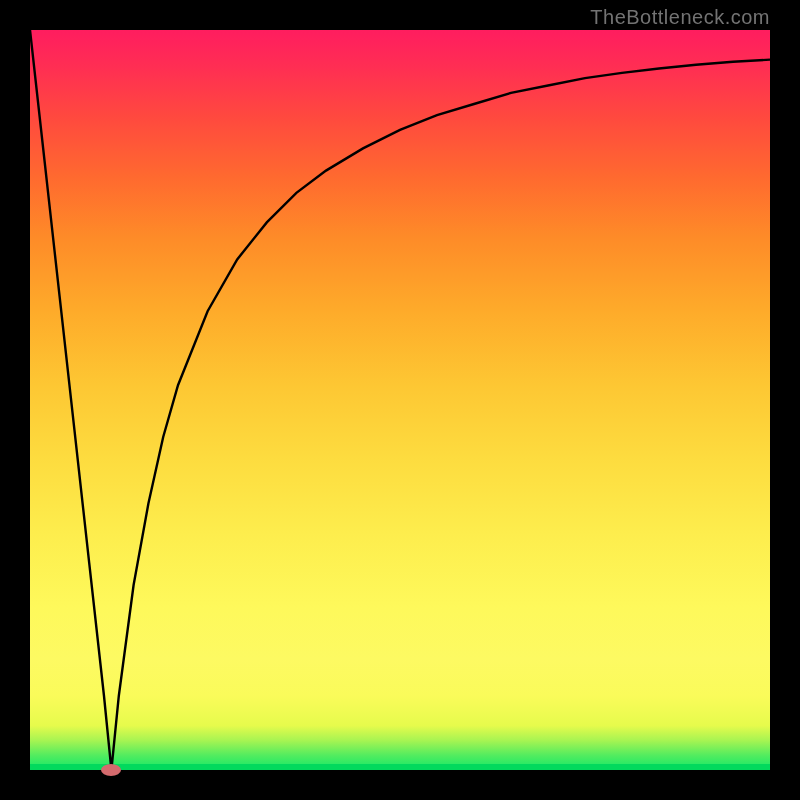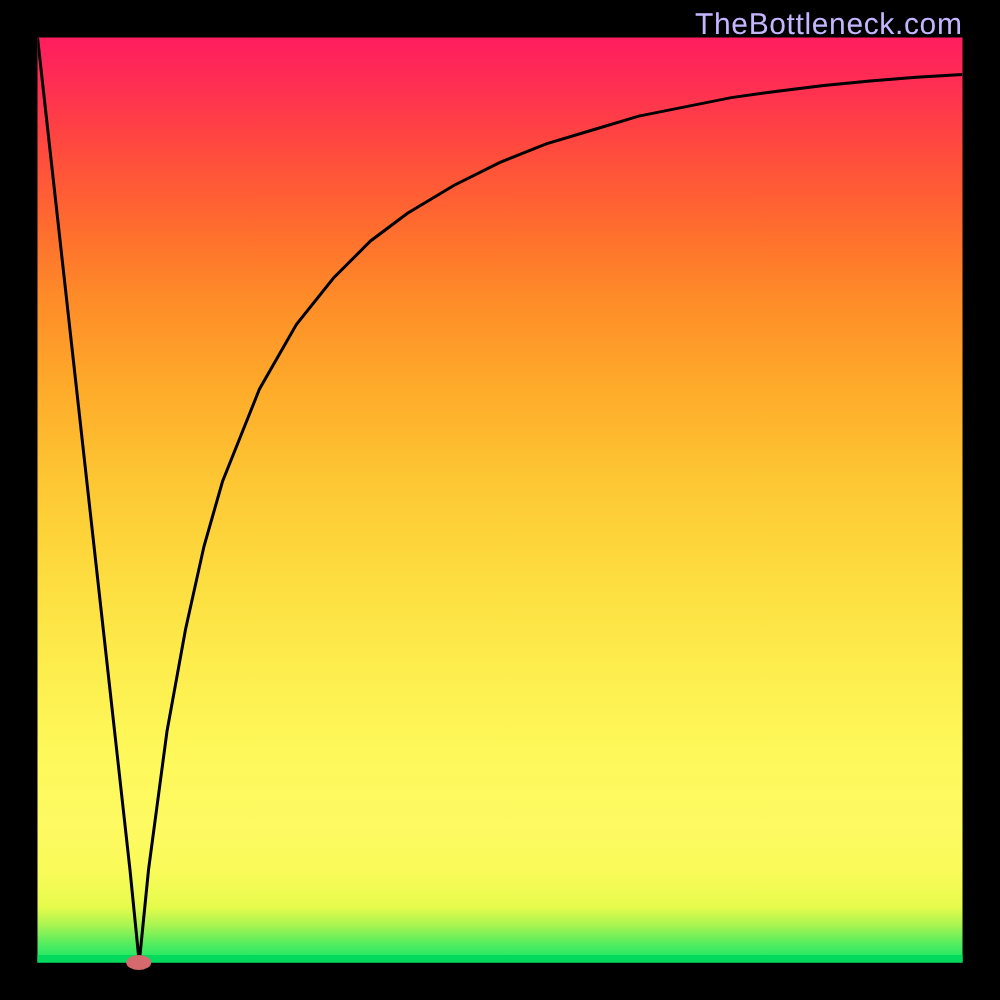--- a/index.html
+++ b/index.html
@@ -36,22 +36,22 @@
       #ff6a2f 80%,
       #ff4a3e 88%,
       #ff2e53 95%,
       #ff1d5f 100%
     );
   }
   .watermark {
     position: absolute;
     top: 6px;
     right: 30px;
-    color: #c4b5fd;
-    font-size: 24px;
+    color: #737373;
+    font-size: 20px;
     letter-spacing: 0.5px;
     font-weight: 400;
   }
   .bottomband {
     position: absolute;
     left: 0;
     right: 0;
     bottom: 0;
     height: 6px;
     background: #02d95d;

